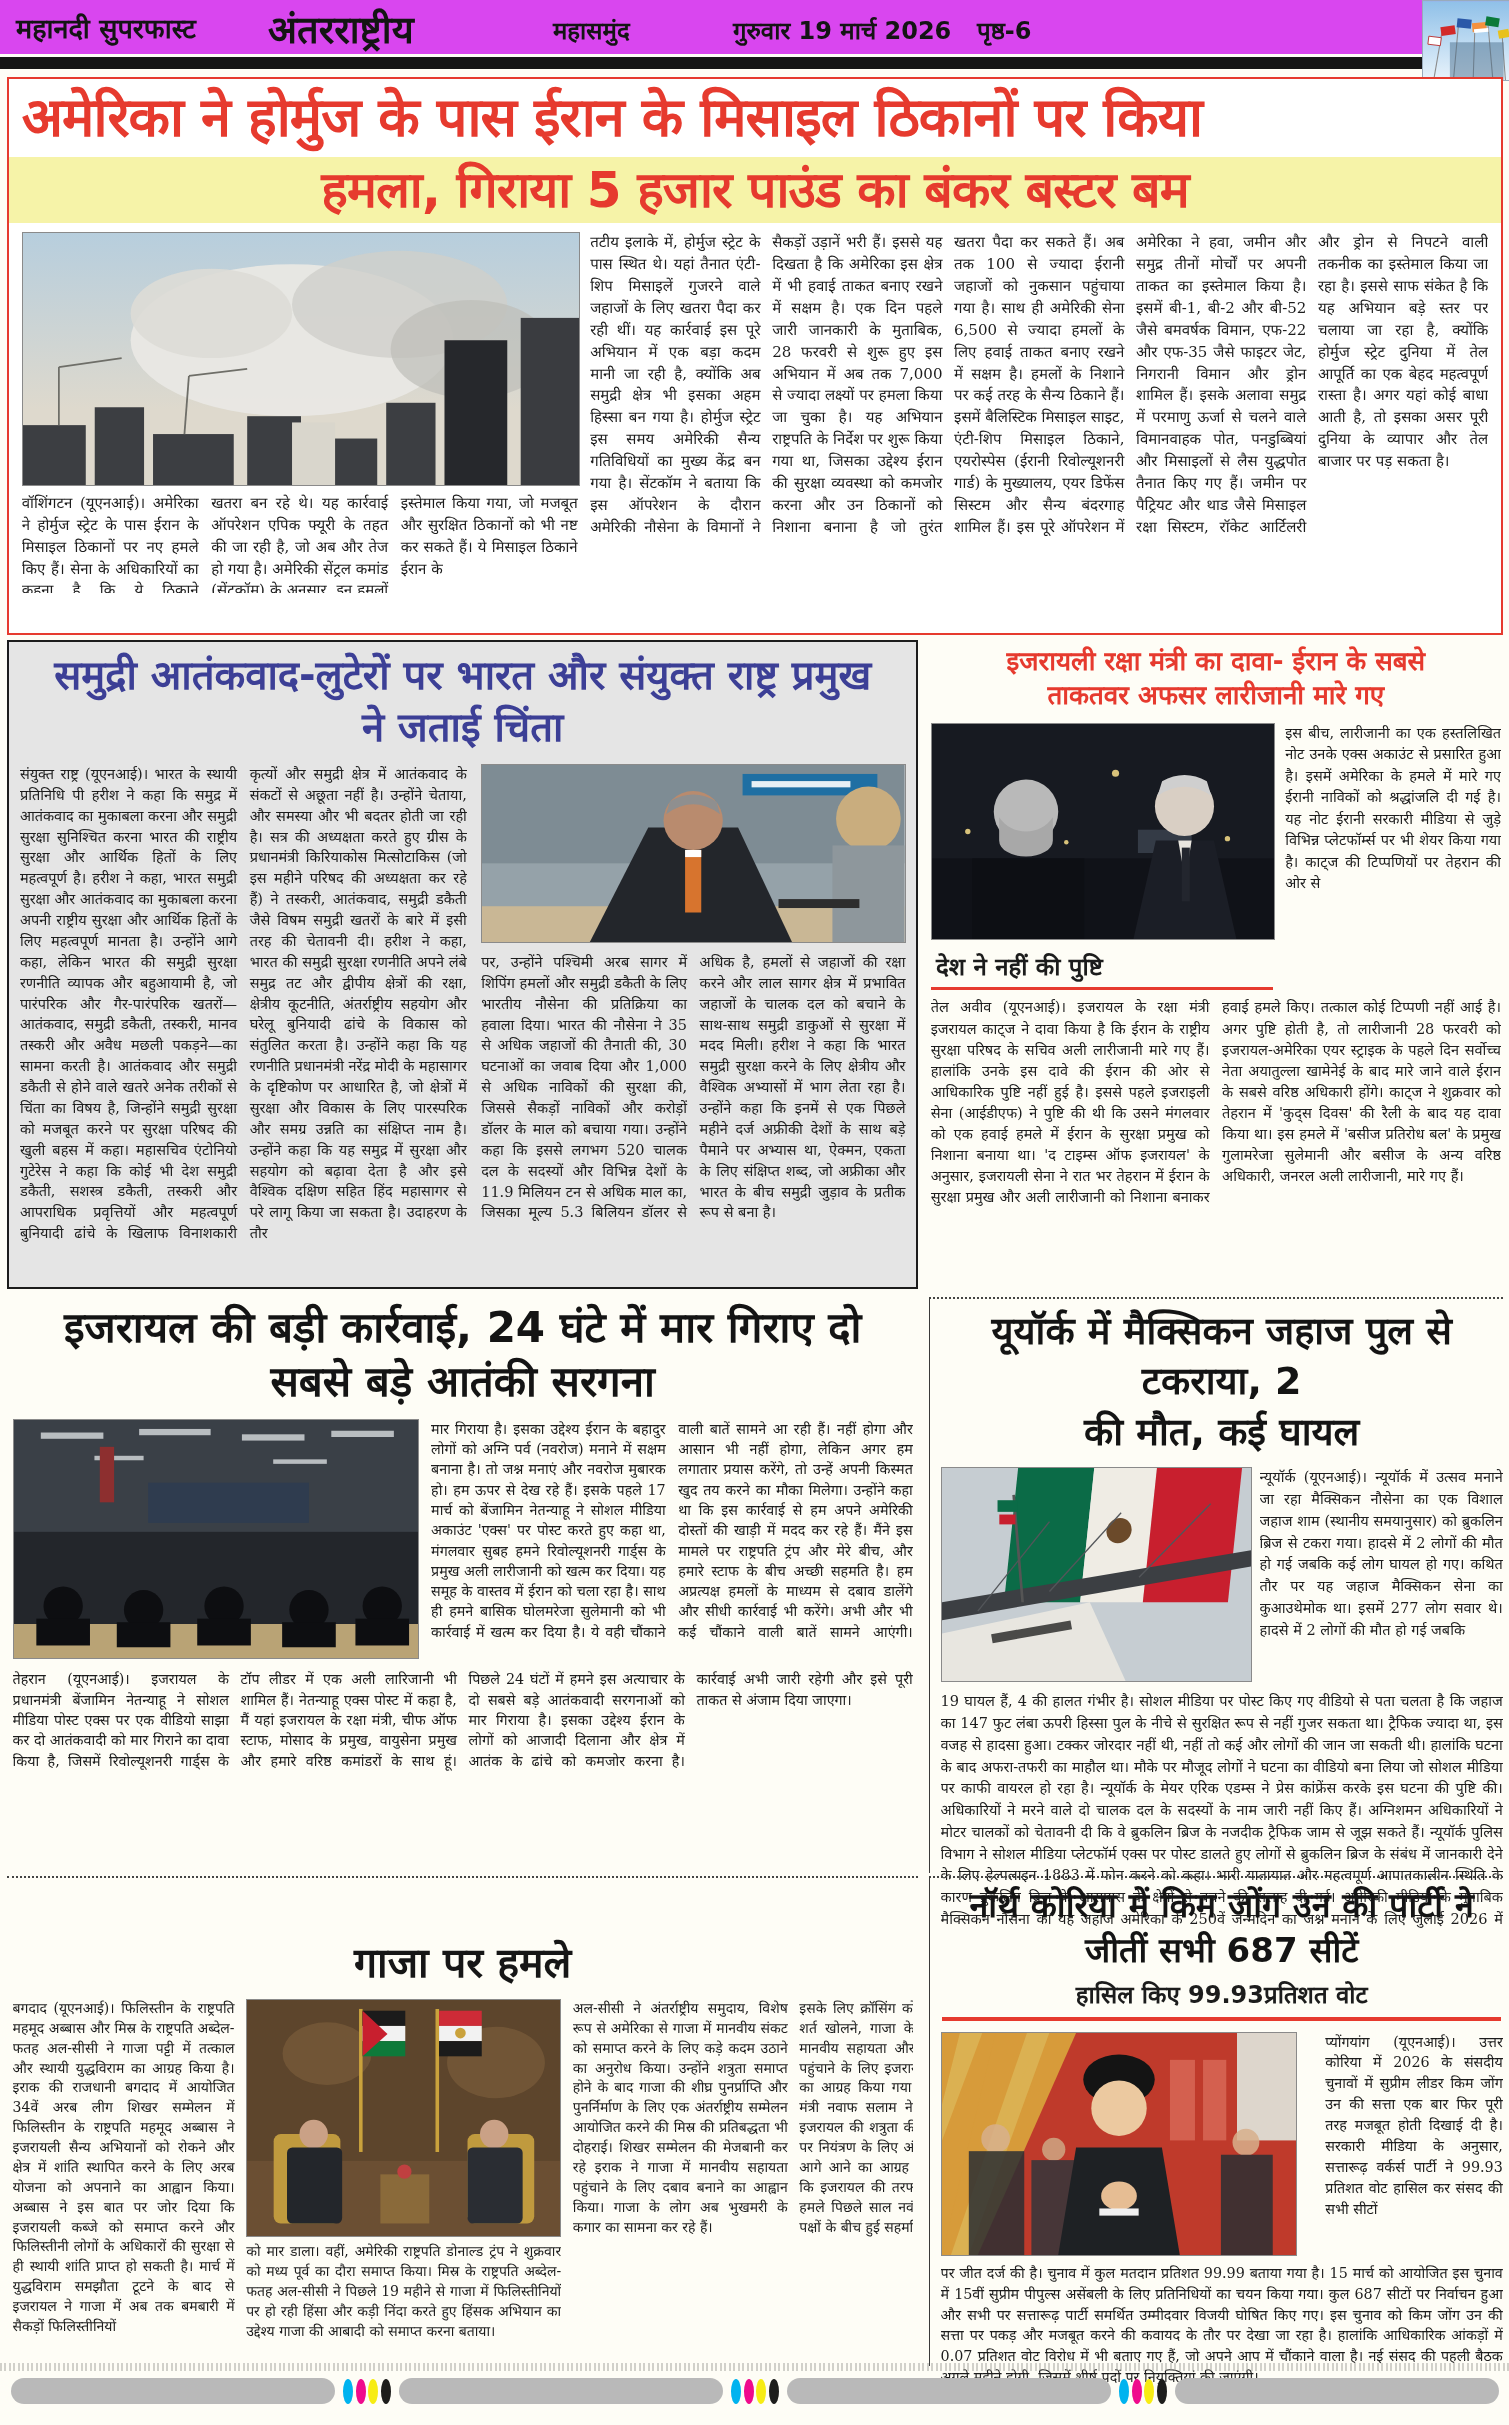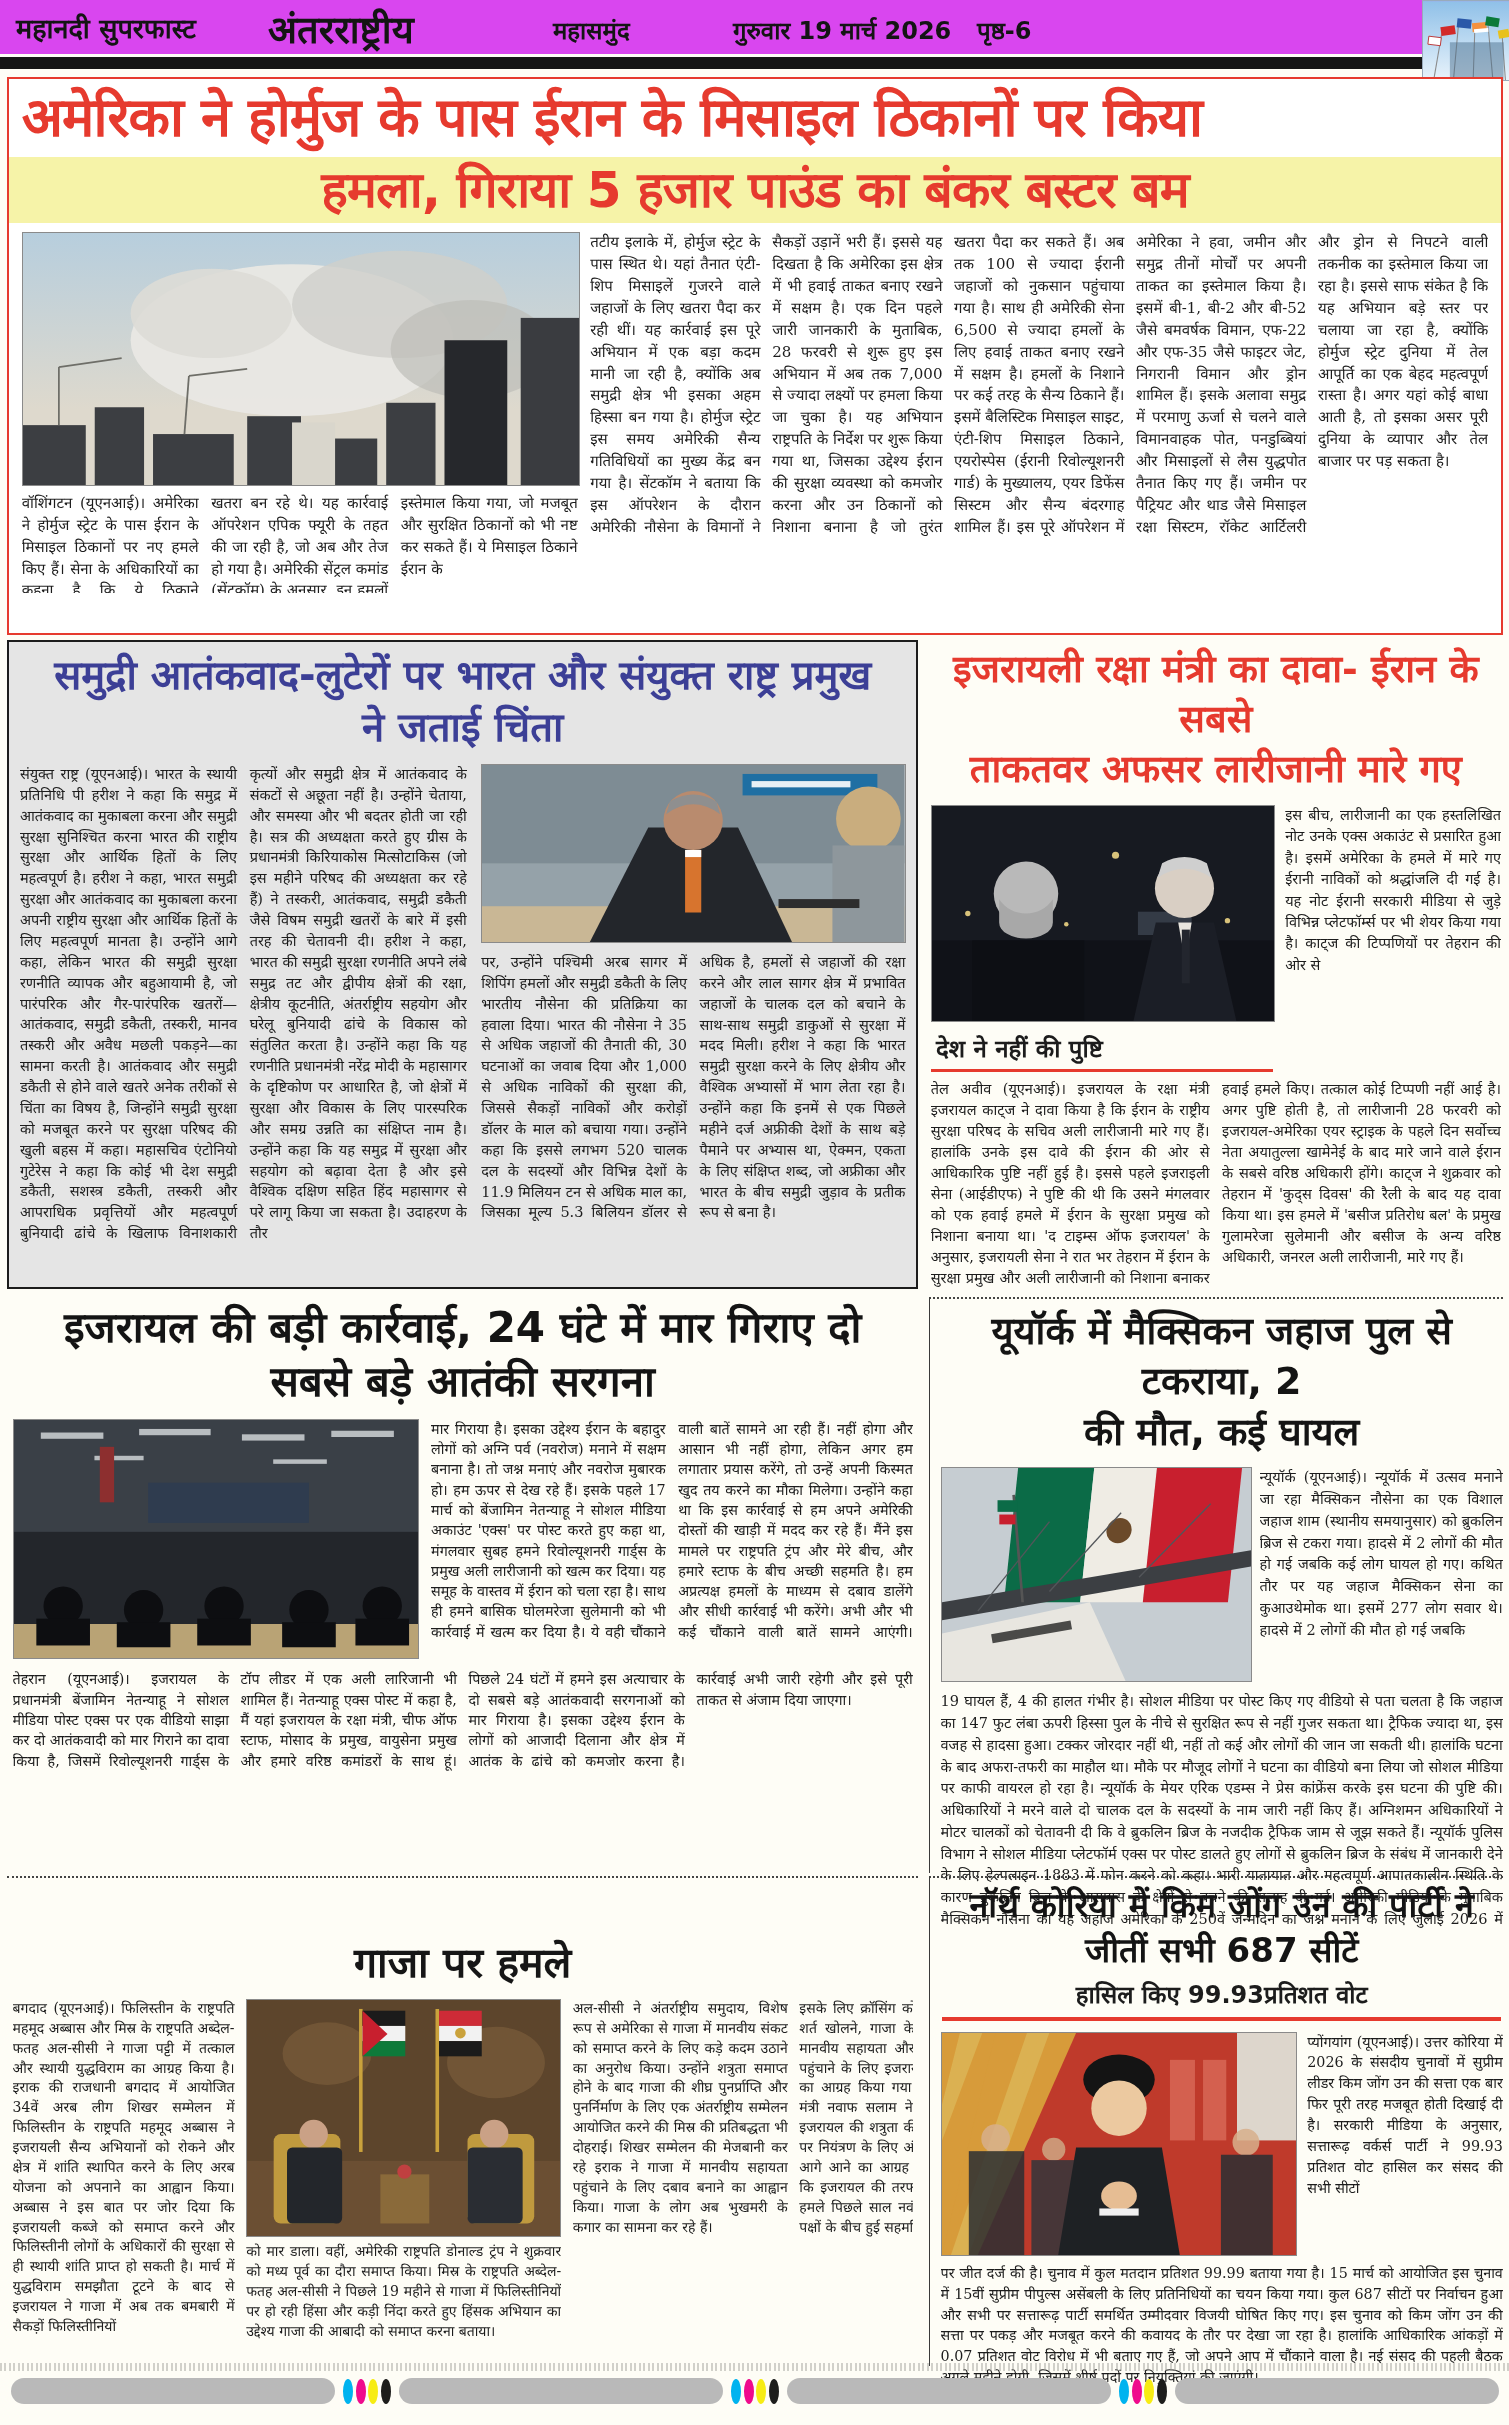--- a/index.html
+++ b/index.html
@@ -34,21 +34,21 @@
   
   .row2{position:absolute;top:640px;left:7.2px;right:7.2px;height:649px;display:flex;gap:10.7px;}
   .mar-box{width:911px;flex:none;border:2.2px solid #1c1c1c;box-sizing:border-box;padding:5.4px 10.7px;background:#e5e5e5;}
   .mar-h{color:#3c3f96;text-align:center;font-weight:800;font-size:40px;line-height:1.3;margin:1.8px 0 10.7px;}
   .mar-body{display:flex;gap:14.3px;height:490px;overflow:hidden;}
   .mar-leftcols{width:447px;flex:none;column-count:2;font-size:14.5px;line-height:1.44;overflow:hidden;}
   .mar-right{flex:1;display:flex;flex-direction:column;gap:9px;}
   .un-photo{height:177px;}
   .mar-rightcols{flex:1;column-count:2;font-size:14.5px;line-height:1.44;overflow:hidden;}
   .lar-box{flex:1;box-sizing:border-box;padding:1.8px 1.8px 0 1.8px;}
-  .lar-h{color:#e63a2e;text-align:center;font-weight:800;font-size:38px;line-height:1.32;margin:1.8px 0 10.7px;}
+  .lar-h{color:#e63a2e;text-align:center;font-weight:800;font-size:26px;line-height:1.32;margin:1.8px 0 10.7px;}
   .lar-top{display:flex;gap:12.5px;}
   .lar-photowrap{width:342px;flex:none;}
   .lar-photo{width:100%;height:215px;}
   .lar-sub{font-family:"DejaVu Sans",sans-serif;font-weight:800;font-size:24px;padding:9px 5.4px 5.4px;
            border-bottom:3.6px solid #e63a2e;}
   .lar-side{flex:1;font-size:14.5px;line-height:1.48;overflow:hidden;}
   .lar-body{column-count:2;font-size:14.5px;line-height:1.45;height:225px;overflow:hidden;margin-top:7.2px;}
   
   .row3{position:absolute;top:1297px;left:7.2px;right:7.2px;height:576px;display:flex;gap:10.7px;}
   .isr-box{width:911px;flex:none;box-sizing:border-box;padding:0 5.4px;}
@@ -71,21 +71,21 @@
   .pal-col1{width:222px;flex:none;font-size:14px;line-height:1.42;overflow:hidden;}
   .pal-mid{width:315px;flex:none;display:flex;flex-direction:column;gap:5.4px;}
   .meet-photo{height:236px;}
   .pal-midtext{flex:1;font-size:14px;line-height:1.42;overflow:hidden;}
   .nk-box{flex:1;border-top:2.2px dotted #444;border-left:1.3px solid #3a3a3a;box-sizing:border-box;padding:3.6px 0 0 10.7px;}
   .nk-h{color:#141414;text-align:center;font-weight:800;font-size:34px;line-height:1.3;margin:1.8px 0 5.4px;}
   .nk-sub{text-align:center;font-family:"DejaVu Sans",sans-serif;font-weight:800;font-size:24px;margin:1.8px 0 7.2px;}
   .nk-rule{height:3.6px;background:#e63a2e;margin:0 1.8px 10.7px;}
   .nk-top{display:flex;gap:10.7px;}
   .kim-photo{width:354px;height:222px;}
-  .nk-side{flex:1;font-size:14.3px;line-height:1.46;overflow:hidden;}
+  .nk-side{flex:1;font-size:14.3px;line-height:1.46;overflow:hidden;margin-left:18px;}
   .nk-body{font-size:14.3px;line-height:1.46;margin-top:7.2px;height:143px;overflow:hidden;}
   
   .smudge{position:absolute;left:0;right:0;top:2363px;height:8px;opacity:.45;
           background:repeating-linear-gradient(90deg,#9a9a94 0 1.8px,transparent 1.8px 4.5px);}
   .regstrip{position:absolute;left:10.7px;right:10.7px;top:2376px;height:30px;display:flex;align-items:center;gap:8px;}
   .regbar{flex:1;height:26px;background:#b9b9b9;border-radius:13.4px;}
   .dotgrp{display:flex;gap:2.7px;flex:none;}
   .dot{width:9.8px;height:25px;border-radius:50%;}
   .dot.c{background:#00b3ef}.dot.m{background:#ef0b8d}.dot.y{background:#f7ec13}.dot.k{background:#1d1d1b}
 </style>

